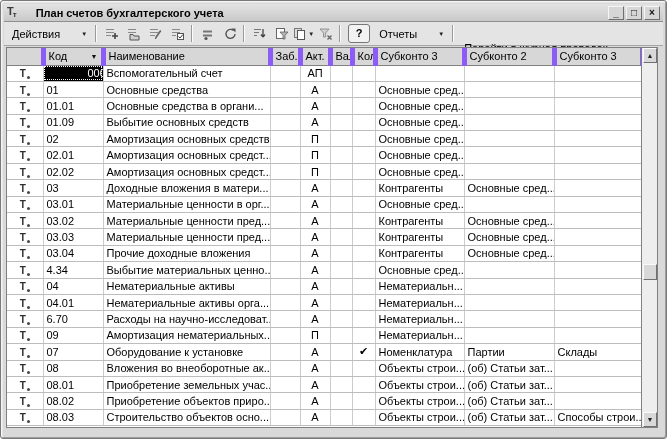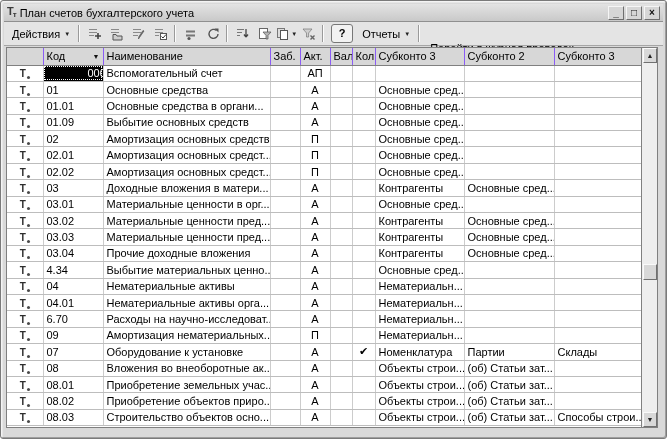--- a/index.html
+++ b/index.html
@@ -8,59 +8,59 @@
     position:relative; width:667px; height:439px; background:#d9d9d9;
     border:1px solid #7a7a7a; border-radius:3px;
     box-shadow: inset 1px 1px 0 #f4f4f4, inset -1px -1px 0 #9e9e9e, inset 2px 2px 0 #e6e6e6;
     overflow:hidden;
   }
   
   .titlebar {
     position:absolute; left:3px; top:3px; right:3px; height:18px;
     background:linear-gradient(#e3e3e3,#c9c9c9);
     border-bottom:1px solid #8f8f8f;
-    display:flex; align-items:center; padding:0 3px; gap:4px;
+    display:flex; align-items:center; padding:0 3px; gap:20px;
   }
   .title-icon { font-weight:bold; color:#3a3a3a; font-size:11px; line-height:1; letter-spacing:-1px; }
   .title-icon .sub { font-size:8px; vertical-align:-2px; }
-  .title-text { font-size:11px; font-weight:normal; color:#000; white-space:nowrap; }
+  .title-text { font-size:11px; font-weight:bold; color:#000; white-space:nowrap; }
   .win-controls { margin-left:auto; display:flex; gap:2px; }
   .win-btn {
     width:16px; height:14px; background:#d6d6d6; border:1px solid;
     border-color:#f5f5f5 #6f6f6f #6f6f6f #f5f5f5;
     font-size:10px; font-weight:bold; color:#111; line-height:11px; text-align:center; cursor:default;
   }
   
   .toolbar {
     position:absolute; left:3px; top:21px; right:3px; height:24px;
     background:#e4e4e4; border-bottom:1px solid #a6a6a6;
     display:flex; align-items:center; padding:0 3px; white-space:nowrap;
   }
   .tb-btn {
-    display:inline-flex; align-items:center; gap:3px; height:20px; padding:0 4px;
+    display:inline-flex; align-items:center; gap:20px; height:20px; padding:0 4px;
     font-size:11px; color:#000; border:1px solid transparent; cursor:default;
   }
   .tb-icon-btn { width:22px; height:20px; display:inline-flex; align-items:center; justify-content:center; }
   .tb-sep { width:0; height:17px; border-left:1px solid #9a9a9a; border-right:1px solid #fcfcfc; margin:0 3px; }
   .dd { font-size:6px; color:#222; margin-left:1px; }
   .help-btn {
     width:22px; height:19px; border:1px solid #777; border-radius:3px; background:#f2f2f2;
     font-size:11px; font-weight:bold; text-align:center; line-height:17px; margin:0 4px;
   }
   .tb-btn.journal { padding:0 6px;margin-top:28px; }
   svg.ic { display:block; }
   
   .grid-wrap {
     position:absolute; left:5px; top:46px; width:652px; height:381px;
     background:#fff; border:1px solid #7f7f7f;
   }
   table.grid { border-collapse:collapse; table-layout:fixed; width:635px; }
   .grid th {
     height:17px; background:#d7d7d7; font-size:11px; font-weight:normal; text-align:left;
-    padding:0 3px; border-right:1px solid #8b5cf6; border-bottom:1px solid #808080;
+    padding:0 3px; border-right:5px solid #8b5cf6; border-bottom:1px solid #808080;
     white-space:nowrap; overflow:hidden; position:relative;
   }
   .grid td {
     height:16.4px; font-size:11px; padding:0 3px;
     border-right:1px solid #cccccc; border-bottom:1px solid #bdbdbd;
     white-space:nowrap; overflow:hidden; color:#000; background:#fff;
   }
   .grid td.ctr, .grid th.ctr { text-align:center; padding:0 1px; }
   .grid td.selected {
     background:#000; color:#fff; outline:1px dotted #fff; outline-offset:-2px;padding-left:44px;

